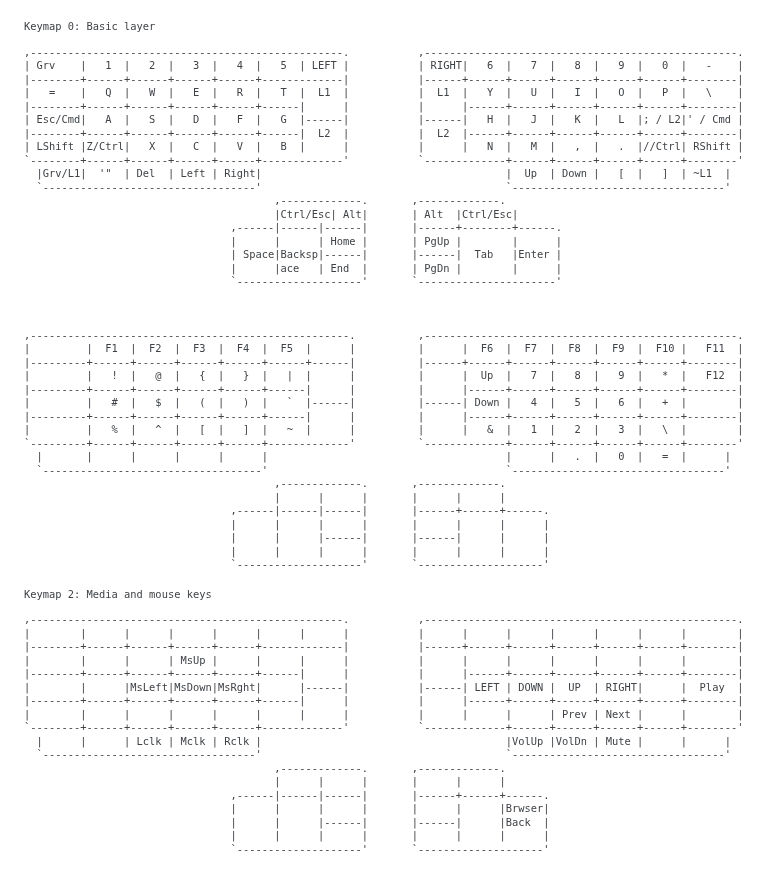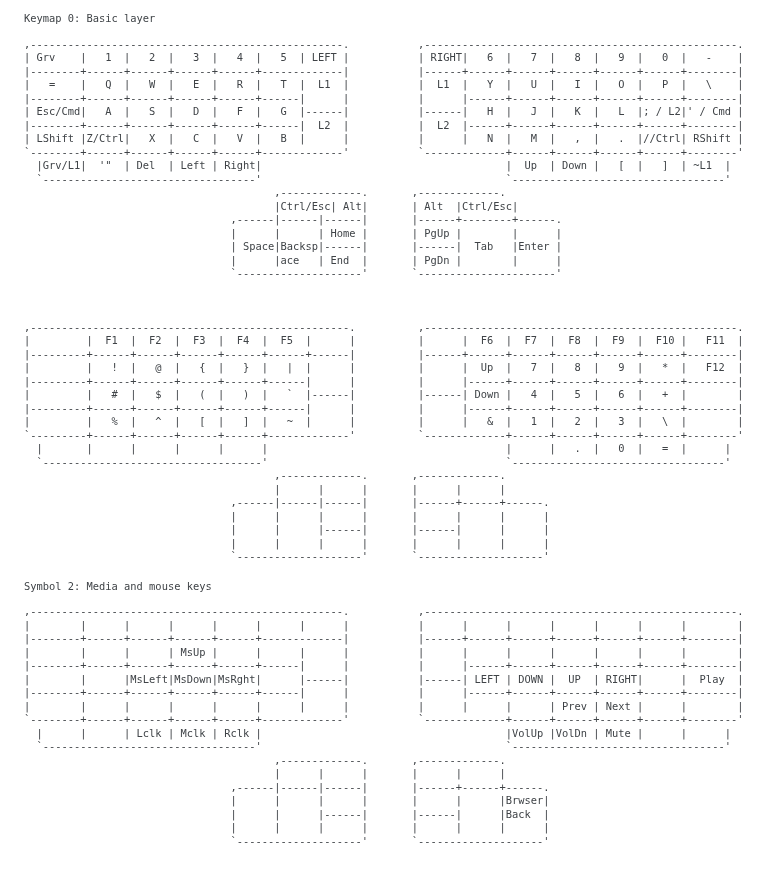--- a/index.html
+++ b/index.html
@@ -6,21 +6,21 @@
     margin: 0;
     padding: 0;
     background: #ffffff;
   }
   body {
     width: 765px;
     height: 883px;
     overflow: hidden;
   }
   .doc {
-    padding: 12px 0 0 24px;
+    padding: 20px 0 0 24px;
     font-family: "DejaVu Sans Mono", "Liberation Mono", monospace;
     color: #3f4347;
   }
   .keymap-section { display: block; }
   .keymap-section.s0 { margin-bottom: 40px; }
   .keymap-section.s1 { margin-bottom: 16px; }
   .keymap-section.s2 { margin-bottom: 0; }
   .keymap-title {
     font-size: 10.4px;
     line-height: 13.5px;
@@ -79,21 +79,21 @@
                                         ,-------------.       ,-------------.
                                         |      |      |       |      |      |
                                  ,------|------|------|       |------+------+------.
                                  |      |      |      |       |      |      |      |
                                  |      |      |------|       |------|      |      |
                                  |      |      |      |       |      |      |      |
                                  `--------------------'       `--------------------'</pre>
   </section>
 
   <section class="keymap-section s2">
-    <div class="keymap-title">Symbol 2: Media and mouse keys</div>
+    <div class="keymap-title">Keymap 2: Media and mouse keys</div>
     <pre class="keymap-art">,--------------------------------------------------.           ,--------------------------------------------------.
 |        |      |      |      |      |      |      |           |      |      |      |      |      |      |        |
 |--------+------+------+------+------+-------------|           |------+------+------+------+------+------+--------|
 |        |      |      | MsUp |      |      |      |           |      |      |      |      |      |      |        |
 |--------+------+------+------+------+------|      |           |      |------+------+------+------+------+--------|
 |        |      |MsLeft|MsDown|MsRght|      |------|           |------| LEFT | DOWN |  UP  | RIGHT|      |  Play  |
 |--------+------+------+------+------+------|      |           |      |------+------+------+------+------+--------|
 |        |      |      |      |      |      |      |           |      |      |      | Prev | Next |      |        |
 `--------+------+------+------+------+-------------'           `-------------+------+------+------+------+--------'
   |      |      | Lclk | Mclk | Rclk |                                       |VolUp |VolDn | Mute |      |      |

